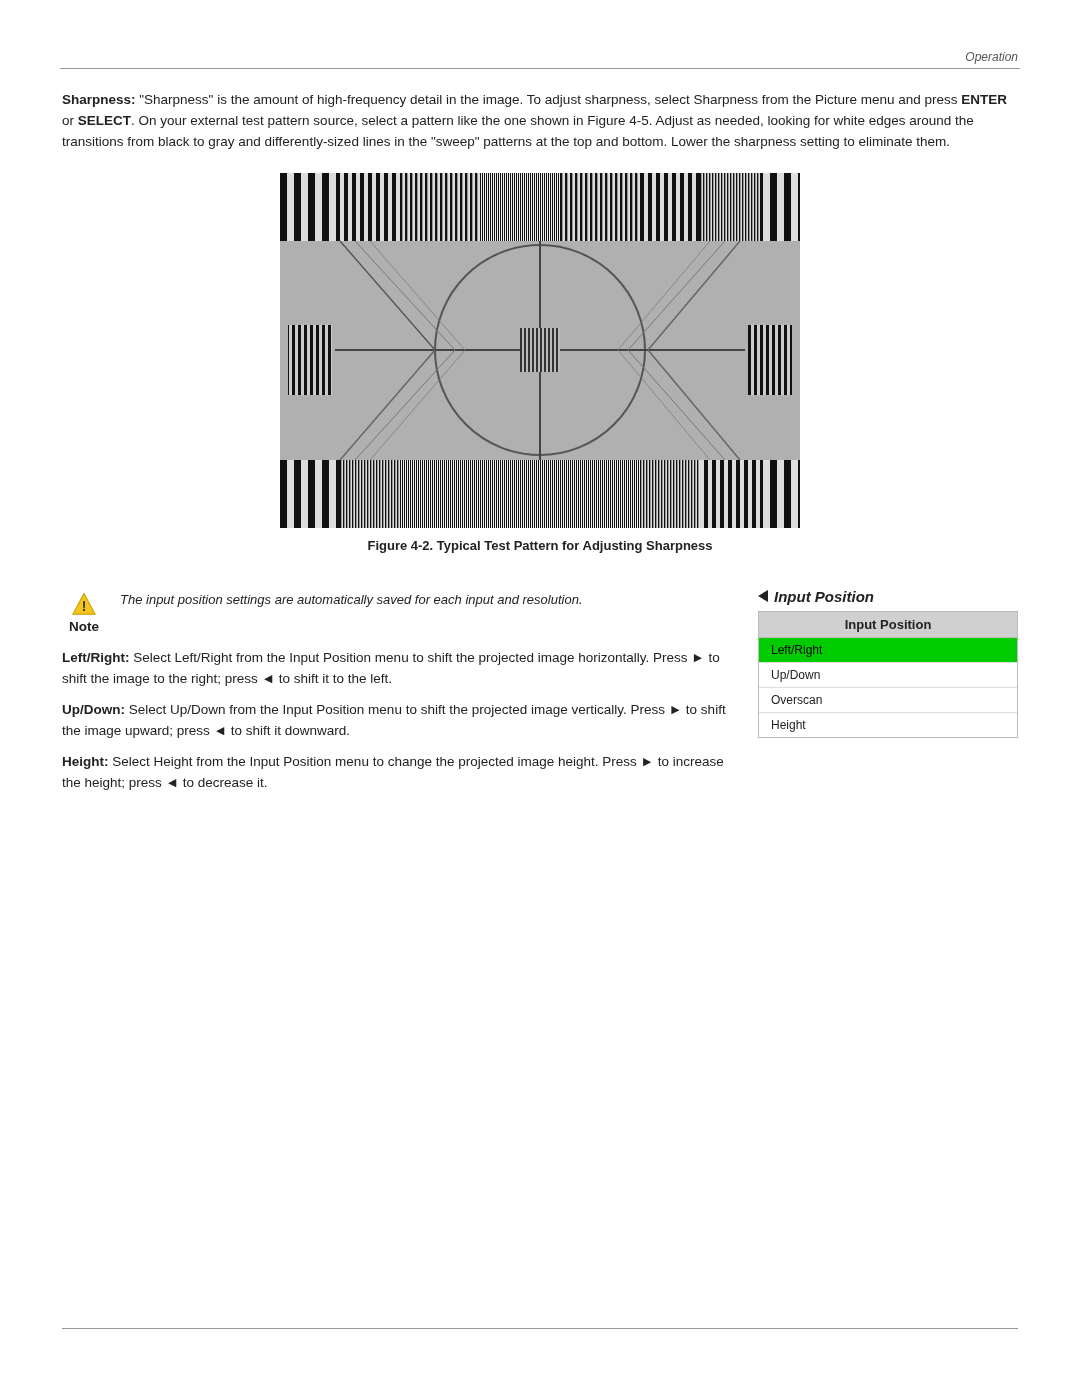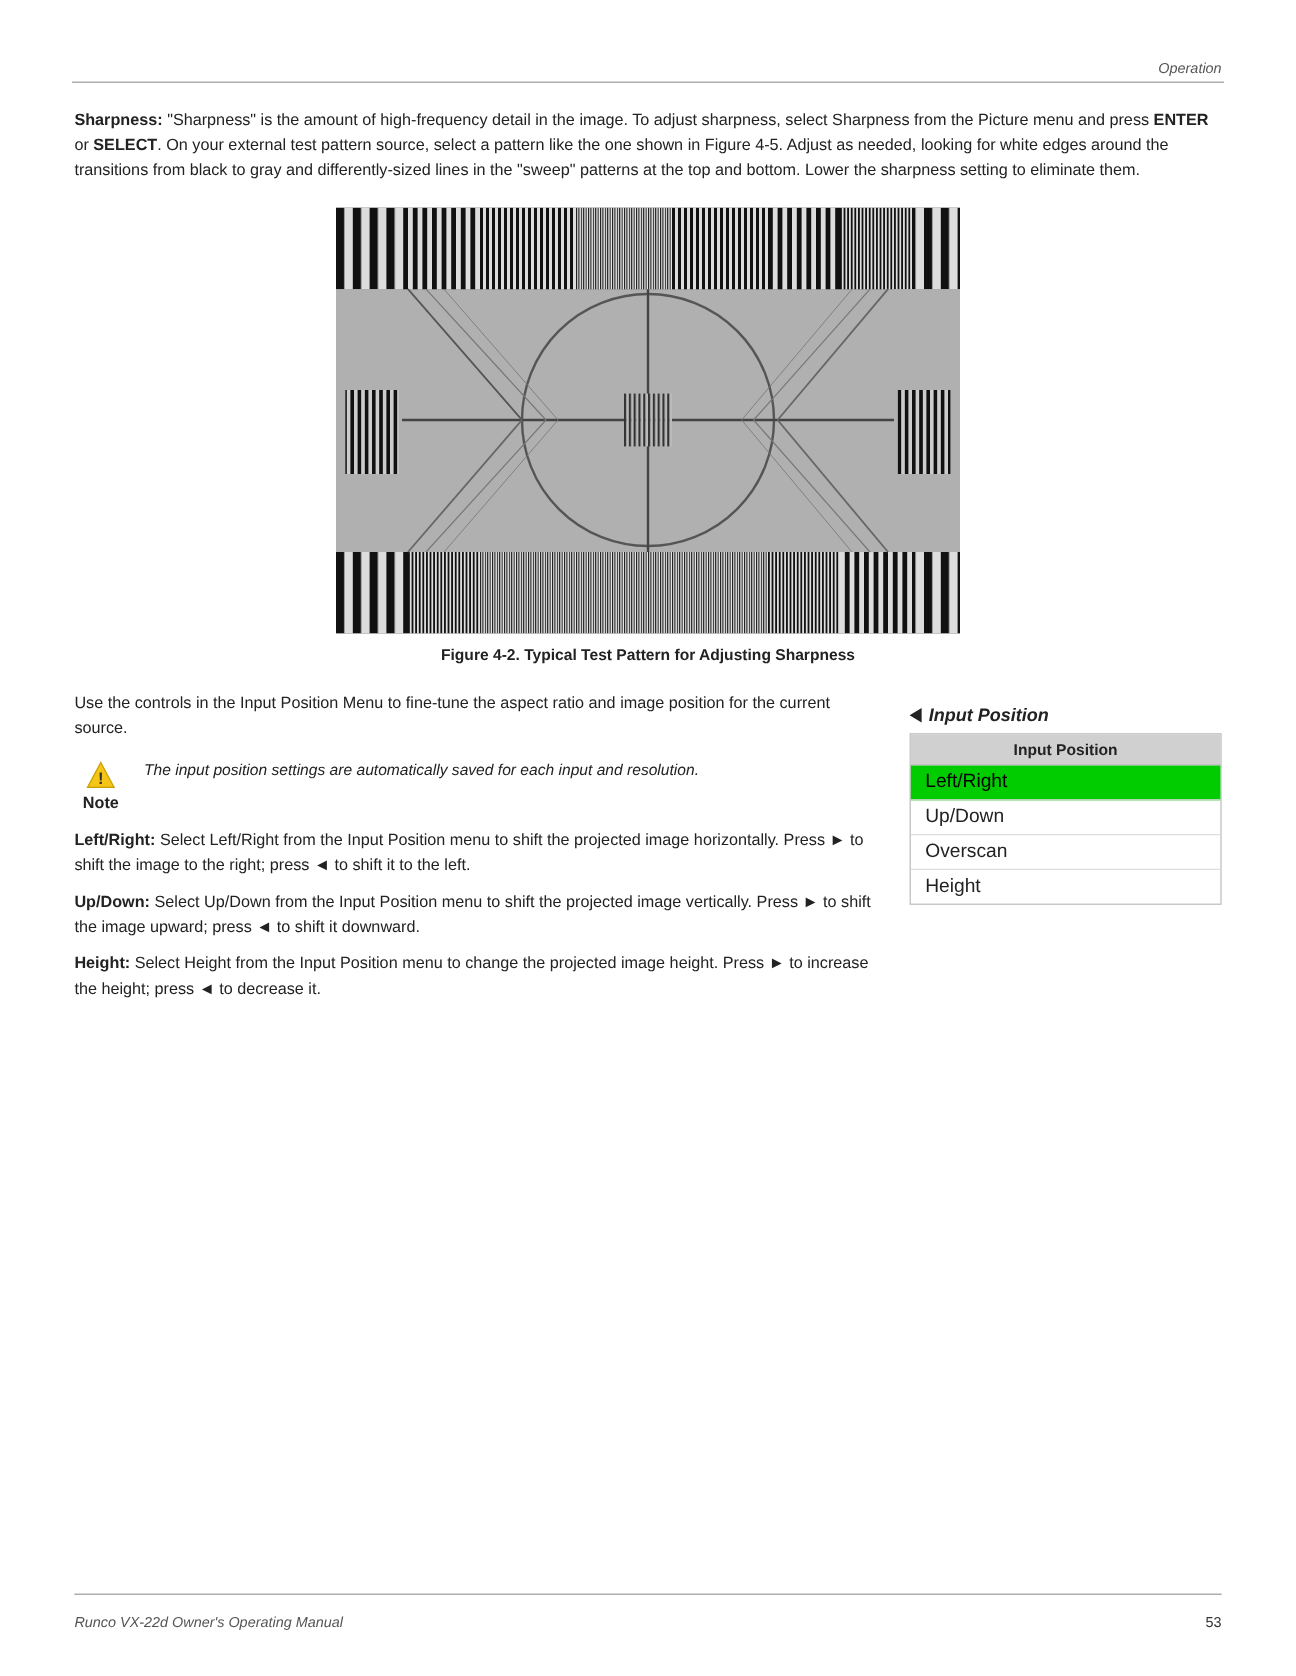--- a/index.html
+++ b/index.html
@@ -157,21 +157,21 @@
     .menu-header {
       background: #d0d0d0;
       text-align: center;
       font-weight: bold;
       font-size: 13px;
       padding: 5px 8px;
       border-bottom: 1px solid #bbb;
     }
     .menu-item {
       padding: 5px 12px;
-      font-size: 16px;
+      font-size: 12px;
       border-bottom: 1px solid #ddd;
       color: #222;
     }
     .menu-item:last-child {
       border-bottom: none;
     }
     .menu-item.active {
       background: #00cc00;
       color: #000;
     }
@@ -332,23 +332,20 @@
       </svg>
     </div>
 
     <p class="fig-caption">
       <span>Figure 4-2. Typical Test Pattern for Adjusting Sharpness</span>
     </p>
 
     <div class="two-col">
       <div class="left-col">
 
-        <p class="body-para">
-          <span>Use the controls in the Input Position Menu to fine-tune the aspect ratio and image position for the current source.</span>
-        </p>
 
         <div class="note-box">
           <div class="note-icon">
 
             <svg viewBox="0 0 36 36" xmlns="http://www.w3.org/2000/svg">
               <polygon points="18,2 34,32 2,32" fill="#f5c518" stroke="#c8a000" stroke-width="1.5"></polygon>
               <text x="18" y="28" text-anchor="middle" font-size="20" font-weight="bold" fill="#333">!</text>
             </svg>
             <span class="note-label">Note</span>
           </div>
@@ -390,18 +387,14 @@
           <div class="menu-item">Height</div>
         </div>
 
       </div>
     </div>
 
   </div>
 
   <div class="footer-rule"></div>
 
-  <div class="footer">
-    <span class="italic">Runco VX-22d Owner's Operating Manual</span>
-    <span class="footer-page">53</span>
-  </div>
 
 </div>
 
 </body></html>

